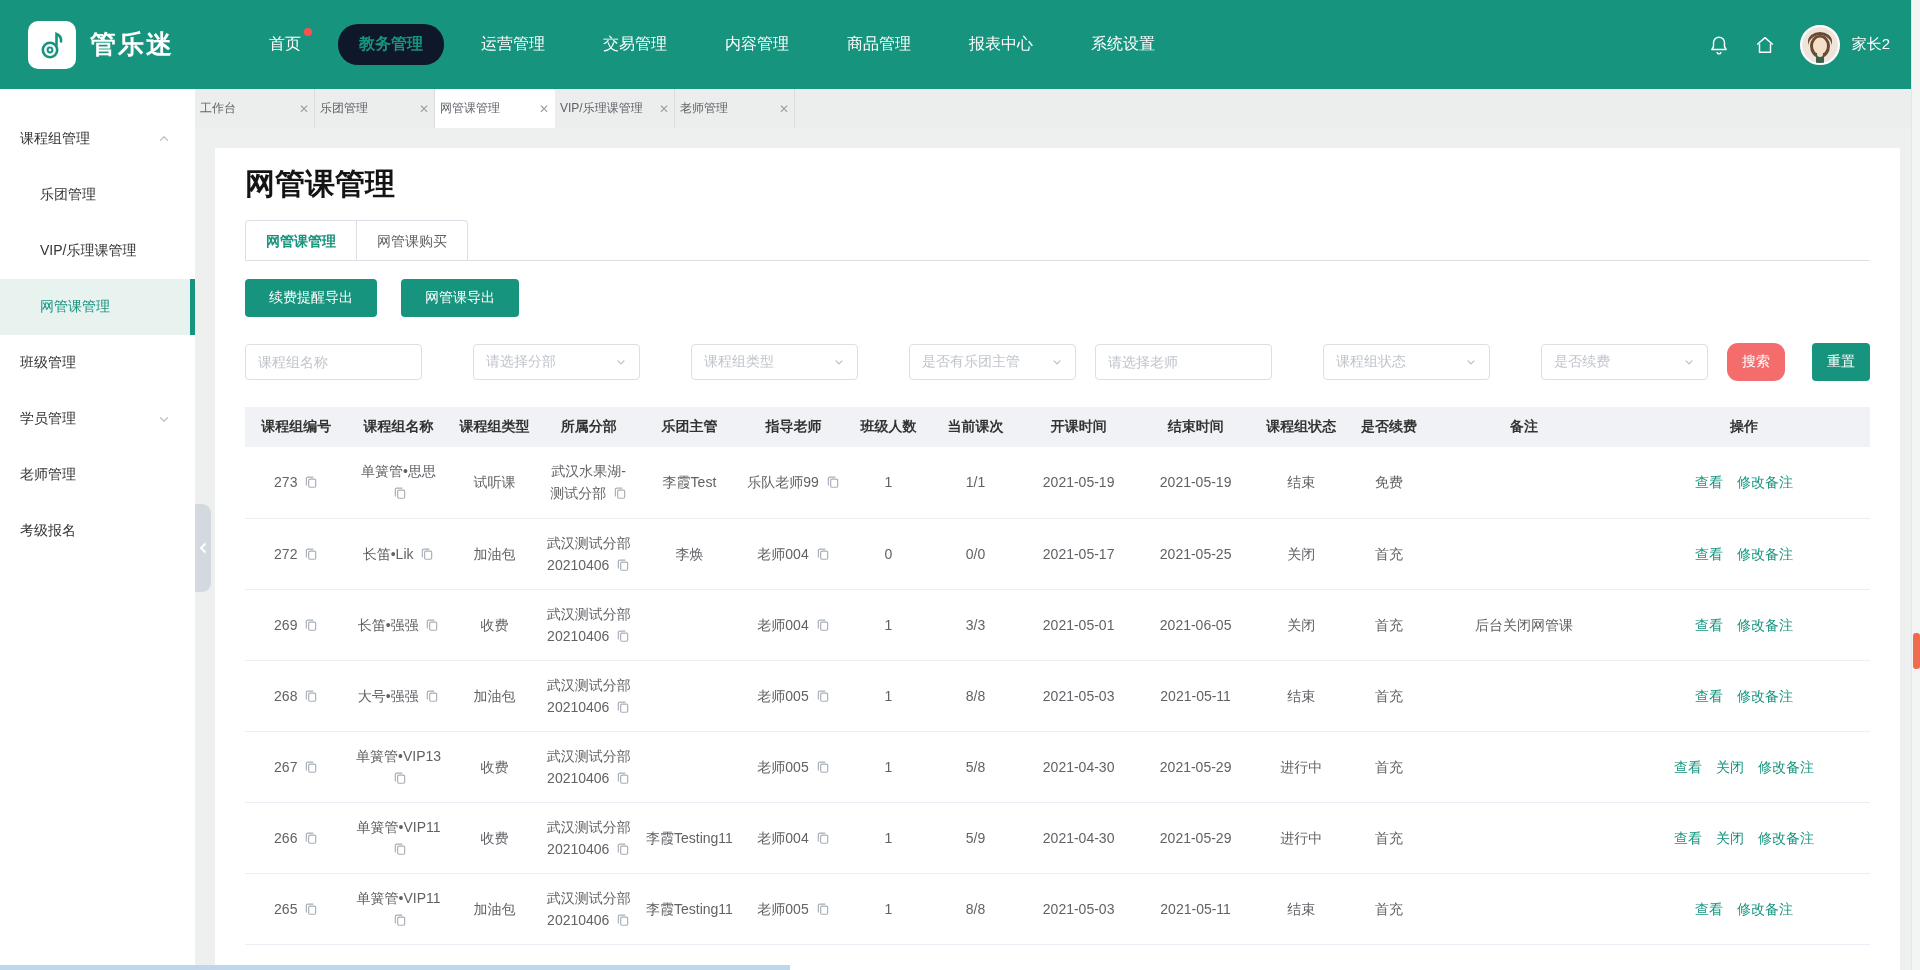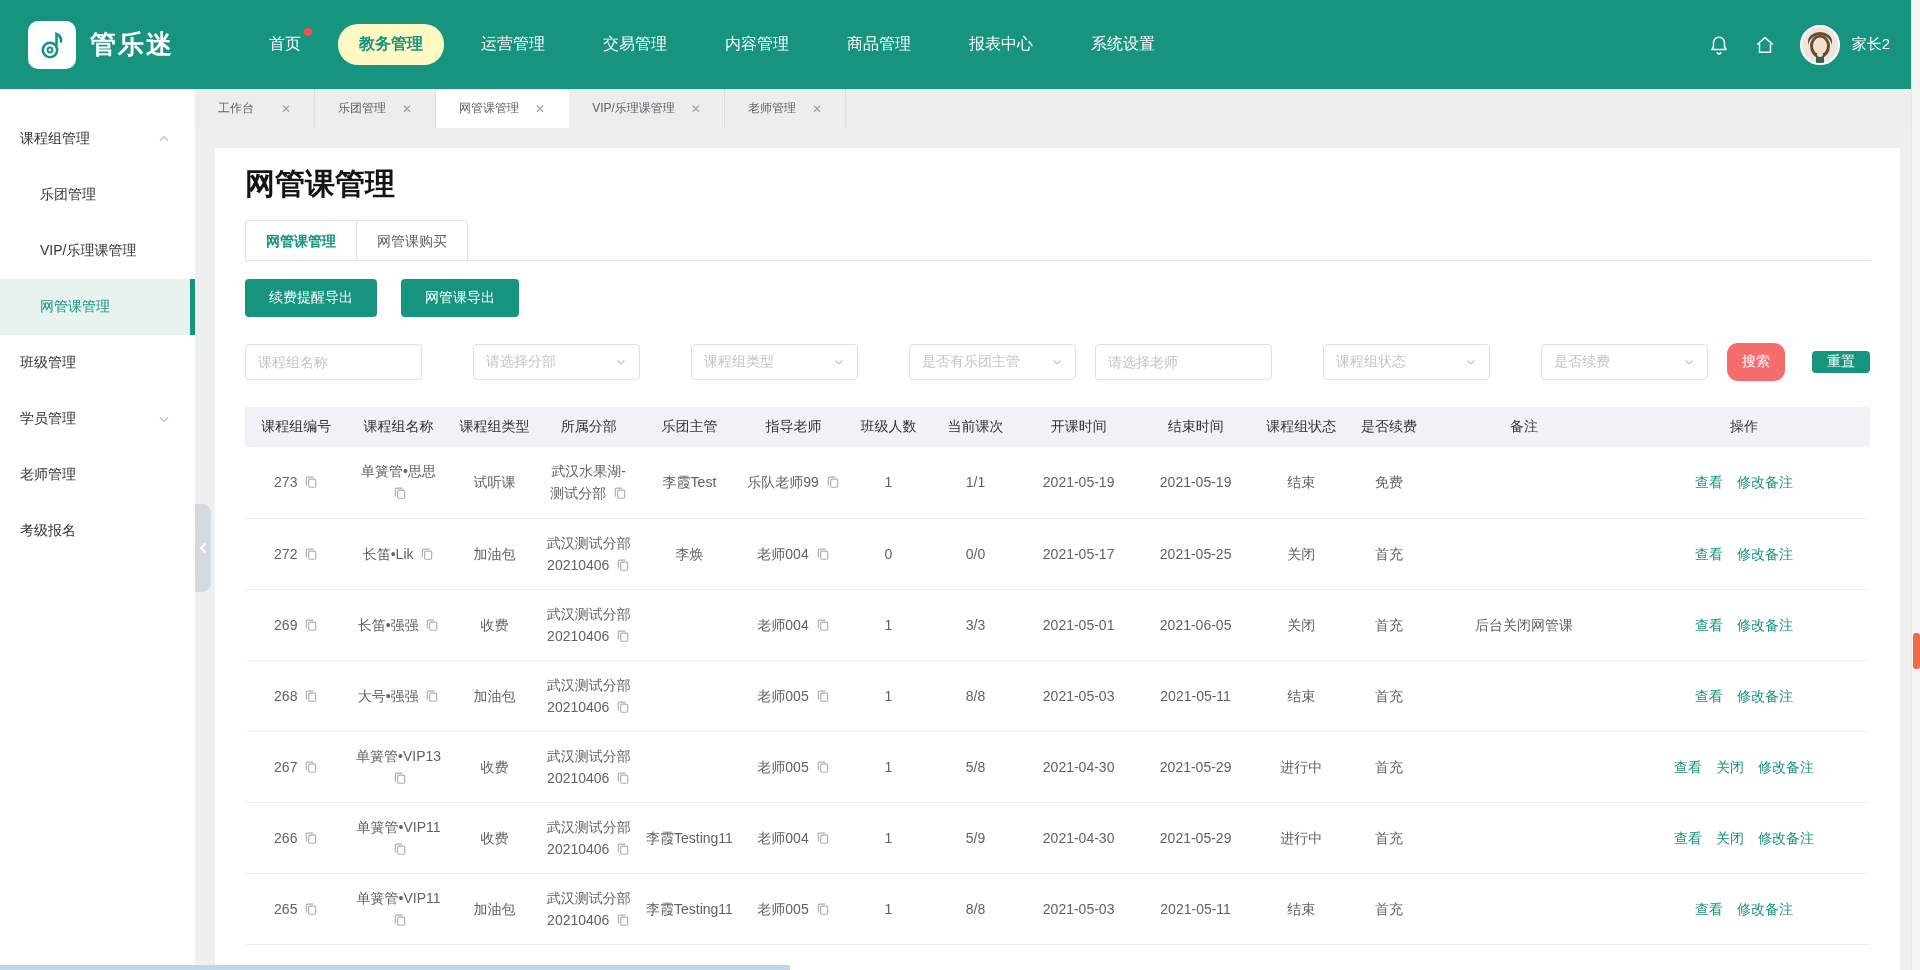--- a/index.html
+++ b/index.html
@@ -19,21 +19,21 @@
   .logo {
     width:48px; height:48px; background:#fff; border-radius:10px;
     display:flex; align-items:center; justify-content:center;
   }
   .brand-name { font-size:26px; font-weight:700; letter-spacing:2px;text-align:center; }
   .topnav { display:flex; align-items:center; gap:16px; margin-left:74px; }
   .nav-item {
     position:relative; font-size:16px; padding:10px 21px; cursor:pointer;
     white-space:nowrap; border-radius:20px;
   }
-  .nav-item.active { background:#fef9c3; color:var(--primary); font-weight:700; }
+  .nav-item.active { background:#0f172a; color:var(--primary); font-weight:700; }
   .nav-item .dot {
     position:absolute; top:4px; right:10px; width:8px; height:8px;
     border-radius:50%; background:#fc5050; display:block;
   }
   .top-right { margin-left:auto; display:flex; align-items:center; gap:24px; }
   .ticon { width:22px; height:22px; cursor:pointer; display:block; }
   .avatar {
     width:40px; height:40px; border-radius:50%; background:#fff; overflow:hidden;
     display:flex; align-items:center; justify-content:center; cursor:pointer;
     border:2px solid #ffffff;
@@ -57,21 +57,21 @@
     position:absolute; left:195px; top:415px; width:16px; height:88px;
     background:#d4d8df; border-radius:0 9px 9px 0; display:flex; align-items:center;
     justify-content:center; cursor:pointer; z-index:5;
   }
   .right-col { flex:1; display:flex; flex-direction:column; min-width:0; }
 
   
   .tabstrip { height:39px; background:#ebeeed; display:flex; align-items:stretch; }
   .otab {
     min-width:120px; display:flex; align-items:center; justify-content:space-between;
-    gap:16px; padding:0 23px; font-size:12px; color:#5f6368; cursor:pointer;
+    gap:16px; padding:0 5px; font-size:12px; color:#5f6368; cursor:pointer;
     border-right:1px solid #d9dddc; white-space:nowrap;
   }
   .otab.active { background:#fff; border-right-color:transparent; border-radius:3px 3px 0 0; }
   .otab .x { color:#9aa0a6; font-size:12px; font-style:normal; cursor:pointer; }
 
   
   .content { flex:1; padding:20px; overflow:hidden; }
   .card { background:#fff; border-radius:2px; padding:14px 30px 30px; height:1300px; }
   .page-title { font-size:30px; line-height:44px; font-weight:700; color:#141414; margin-bottom:14px; }
 
@@ -98,28 +98,28 @@
   }
   .f-input::placeholder { color:#c0c4cc; }
   .f-select { cursor:pointer; justify-content:space-between;margin-left:32px; }
   .f-select .ph { color:#c0c4cc; white-space:nowrap; overflow:hidden; }
   .f-select .sel-chev { width:12px; height:12px; flex:0 0 12px; }
   .btn-search {
     background:var(--danger); color:#fff; border:none; width:62px; height:38px;
     border-radius:11px; font-size:14px; cursor:pointer; font-family:inherit;
   }
   .btn-reset {
-    background:var(--primary); color:#fff; border:none; width:62px; height:22px;
+    background:var(--primary); color:#fff; border:none; width:62px; height:38px;
     border-radius:4px; font-size:14px; cursor:pointer; font-family:inherit; margin-left:8px;
   }
 
   
   table.grid { width:100%; border-collapse:collapse; table-layout:fixed; }
   .grid thead th {
-    background:#f0f2f5; font-size:14px; font-weight:400; color:#333;
+    background:#f0f2f5; font-size:14px; font-weight:700; color:#333;
     height:40px; text-align:center; padding:0 6px; white-space:nowrap; overflow:hidden;
   }
   .grid tbody td {
     height:71px; text-align:center; vertical-align:middle; font-size:14px;
     color:#606266; border-bottom:1px solid #ebeef5; padding:6px;
     line-height:22px; word-break:break-all;
   }
   .copy-ic { width:14px; height:14px; color:#a8aeb8; vertical-align:-2px; margin-left:3px; cursor:pointer; }
   .op-link { color:var(--primary); cursor:pointer; white-space:nowrap; }
   .op-link + .op-link { margin-left:14px; }

